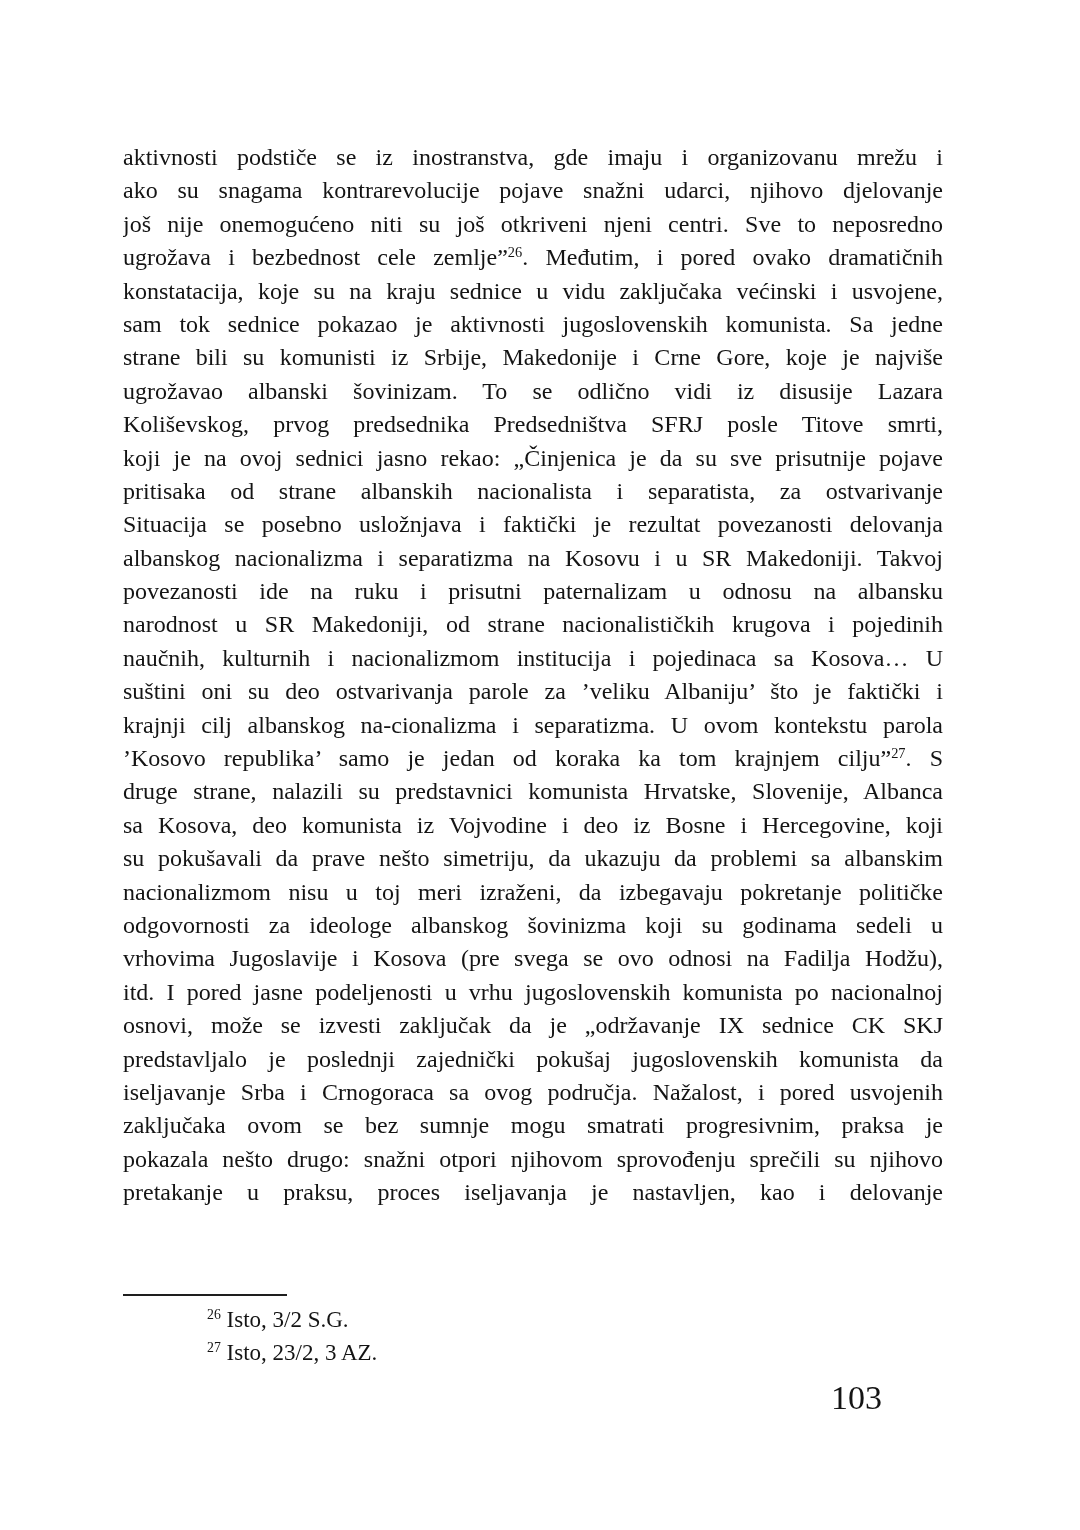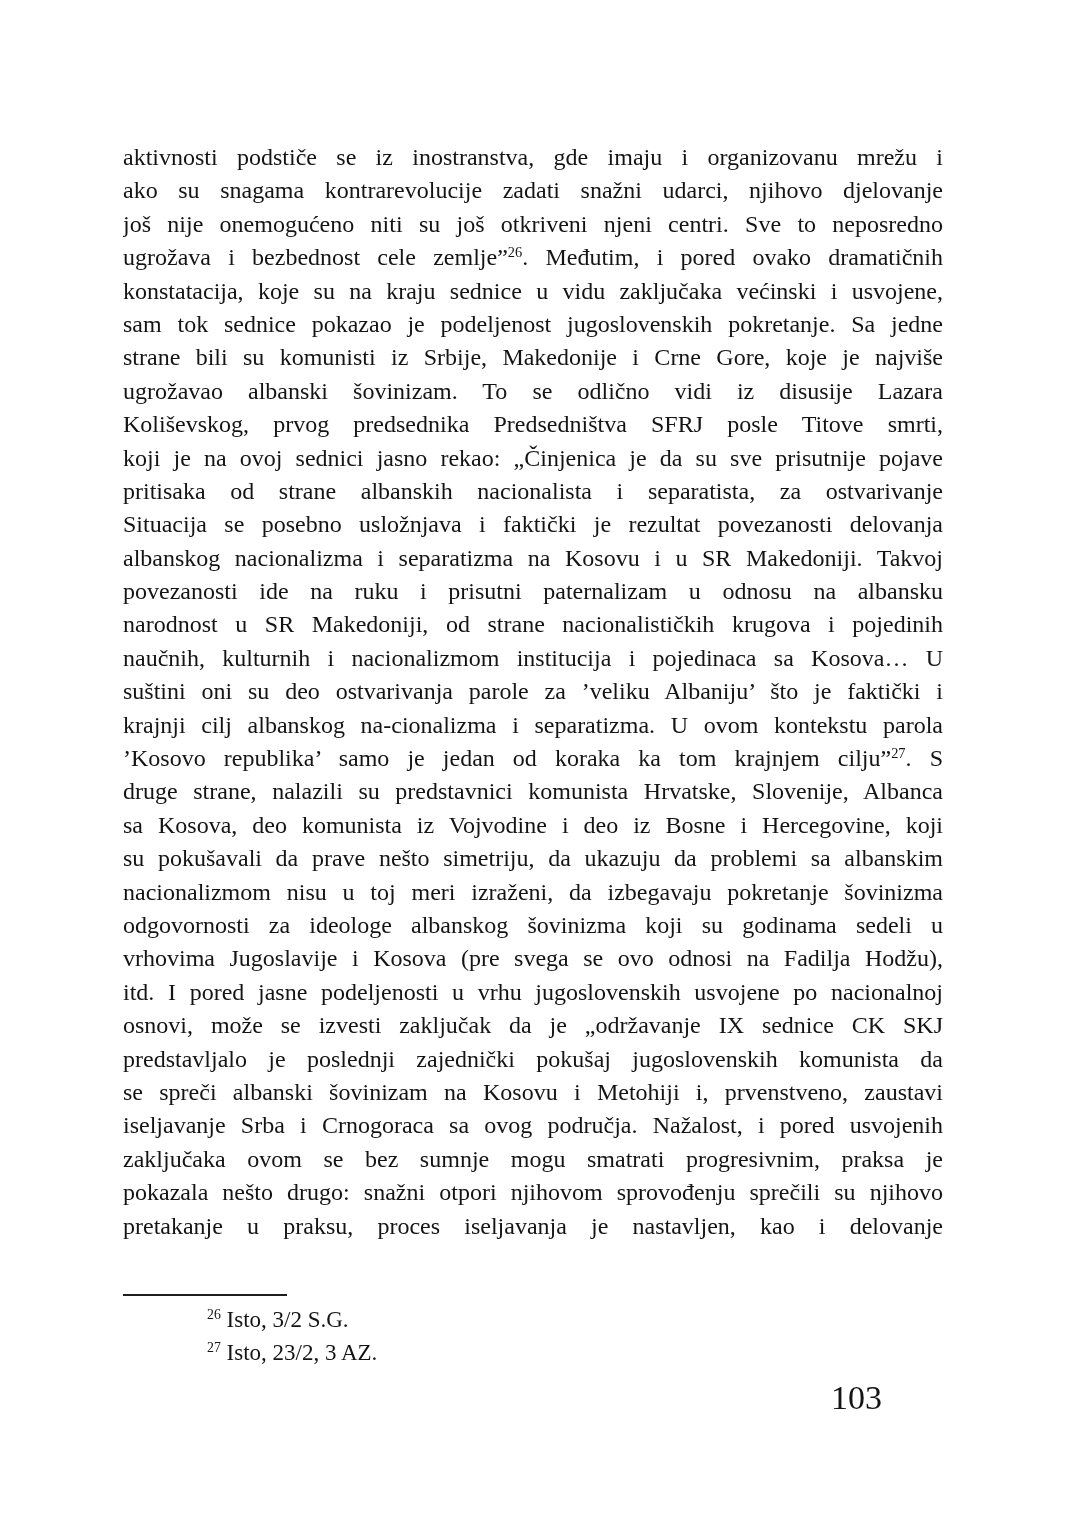--- a/index.html
+++ b/index.html
@@ -60,48 +60,47 @@
     font-size: 34px;
     line-height: 30px;
   }
 </style>
 </head>
 <body>
 
 <div class="page">
   <div class="body-text" id="body-text">
       <div class="line">aktivnosti podstiče se iz inostranstva, gde imaju i organizovanu mrežu i</div>
-      <div class="line">ako su snagama kontrarevolucije zadati snažni udarci, njihovo djelovanje</div>
+      <div class="line">ako su snagama kontrarevolucije pojave snažni udarci, njihovo djelovanje</div>
       <div class="line">još nije onemogućeno niti su još otkriveni njeni centri. Sve to neposredno</div>
       <div class="line">ugrožava i bezbednost cele zemlje”<sup class="fnref">26</sup>. Međutim, i pored ovako dramatičnih</div>
       <div class="line">konstatacija, koje su na kraju sednice u vidu zaključaka većinski i usvojene,</div>
-      <div class="line">sam tok sednice pokazao je podeljenost jugoslovenskih pokretanje. Sa jedne</div>
+      <div class="line">sam tok sednice pokazao je aktivnosti jugoslovenskih komunista. Sa jedne</div>
       <div class="line">strane bili su komunisti iz Srbije, Makedonije i Crne Gore, koje je najviše</div>
       <div class="line">ugrožavao albanski šovinizam. To se odlično vidi iz disusije Lazara</div>
       <div class="line">Koliševskog, prvog predsednika Predsedništva SFRJ posle Titove smrti,</div>
       <div class="line">koji je na ovoj sednici jasno rekao: „Činjenica je da su sve prisutnije pojave</div>
       <div class="line">pritisaka od strane albanskih nacionalista i separatista, za ostvarivanje</div>
       <div class="line">Situacija se posebno usložnjava i faktički je rezultat povezanosti delovanja</div>
       <div class="line">albanskog nacionalizma i separatizma na Kosovu i u SR Makedoniji. Takvoj</div>
       <div class="line">povezanosti ide na ruku i prisutni paternalizam u odnosu na albansku</div>
       <div class="line">narodnost u SR Makedoniji, od strane nacionalističkih krugova i pojedinih</div>
       <div class="line">naučnih, kulturnih i nacionalizmom institucija i pojedinaca sa Kosova… U</div>
       <div class="line">suštini oni su deo ostvarivanja parole za ’veliku Albaniju’ što je faktički i</div>
       <div class="line">krajnji cilj albanskog na-cionalizma i separatizma. U ovom kontekstu parola</div>
       <div class="line">’Kosovo republika’ samo je jedan od koraka ka tom krajnjem cilju”<sup class="fnref">27</sup>. S</div>
       <div class="line">druge strane, nalazili su predstavnici komunista Hrvatske, Slovenije, Albanca</div>
       <div class="line">sa Kosova, deo komunista iz Vojvodine i deo iz Bosne i Hercegovine, koji</div>
       <div class="line">su pokušavali da prave nešto simetriju, da ukazuju da problemi sa albanskim</div>
-      <div class="line">nacionalizmom nisu u toj meri izraženi, da izbegavaju pokretanje šovinizma</div>
+      <div class="line">nacionalizmom nisu u toj meri izraženi, da izbegavaju pokretanje političke</div>
       <div class="line">odgovornosti za ideologe albanskog šovinizma koji su godinama sedeli u</div>
       <div class="line">vrhovima Jugoslavije i Kosova (pre svega se ovo odnosi na Fadilja Hodžu),</div>
-      <div class="line">itd. I pored jasne podeljenosti u vrhu jugoslovenskih usvojene po nacionalnoj</div>
+      <div class="line">itd. I pored jasne podeljenosti u vrhu jugoslovenskih komunista po nacionalnoj</div>
       <div class="line">osnovi, može se izvesti zaključak da je „održavanje IX sednice CK SKJ</div>
       <div class="line">predstavljalo je poslednji zajednički pokušaj jugoslovenskih komunista da</div>
-      <div class="line">se spreči albanski šovinizam na Kosovu i Metohiji i, prvenstveno, zaustavi</div>
       <div class="line">iseljavanje Srba i Crnogoraca sa ovog područja. Nažalost, i pored usvojenih</div>
       <div class="line">zaključaka ovom se bez sumnje mogu smatrati progresivnim, praksa je</div>
       <div class="line">pokazala nešto drugo: snažni otpori njihovom sprovođenju sprečili su njihovo</div>
       <div class="line">pretakanje u praksu, proces iseljavanja je nastavljen, kao i delovanje</div>
     </div>
   <div class="footnote-rule"></div>
   <div class="footnotes" id="footnotes">
       <div class="footnote"><sup class="fnref">26</sup> Isto, 3/2 S.G.</div>
       <div class="footnote"><sup class="fnref">27</sup> Isto, 23/2, 3 AZ.</div>
     </div>

